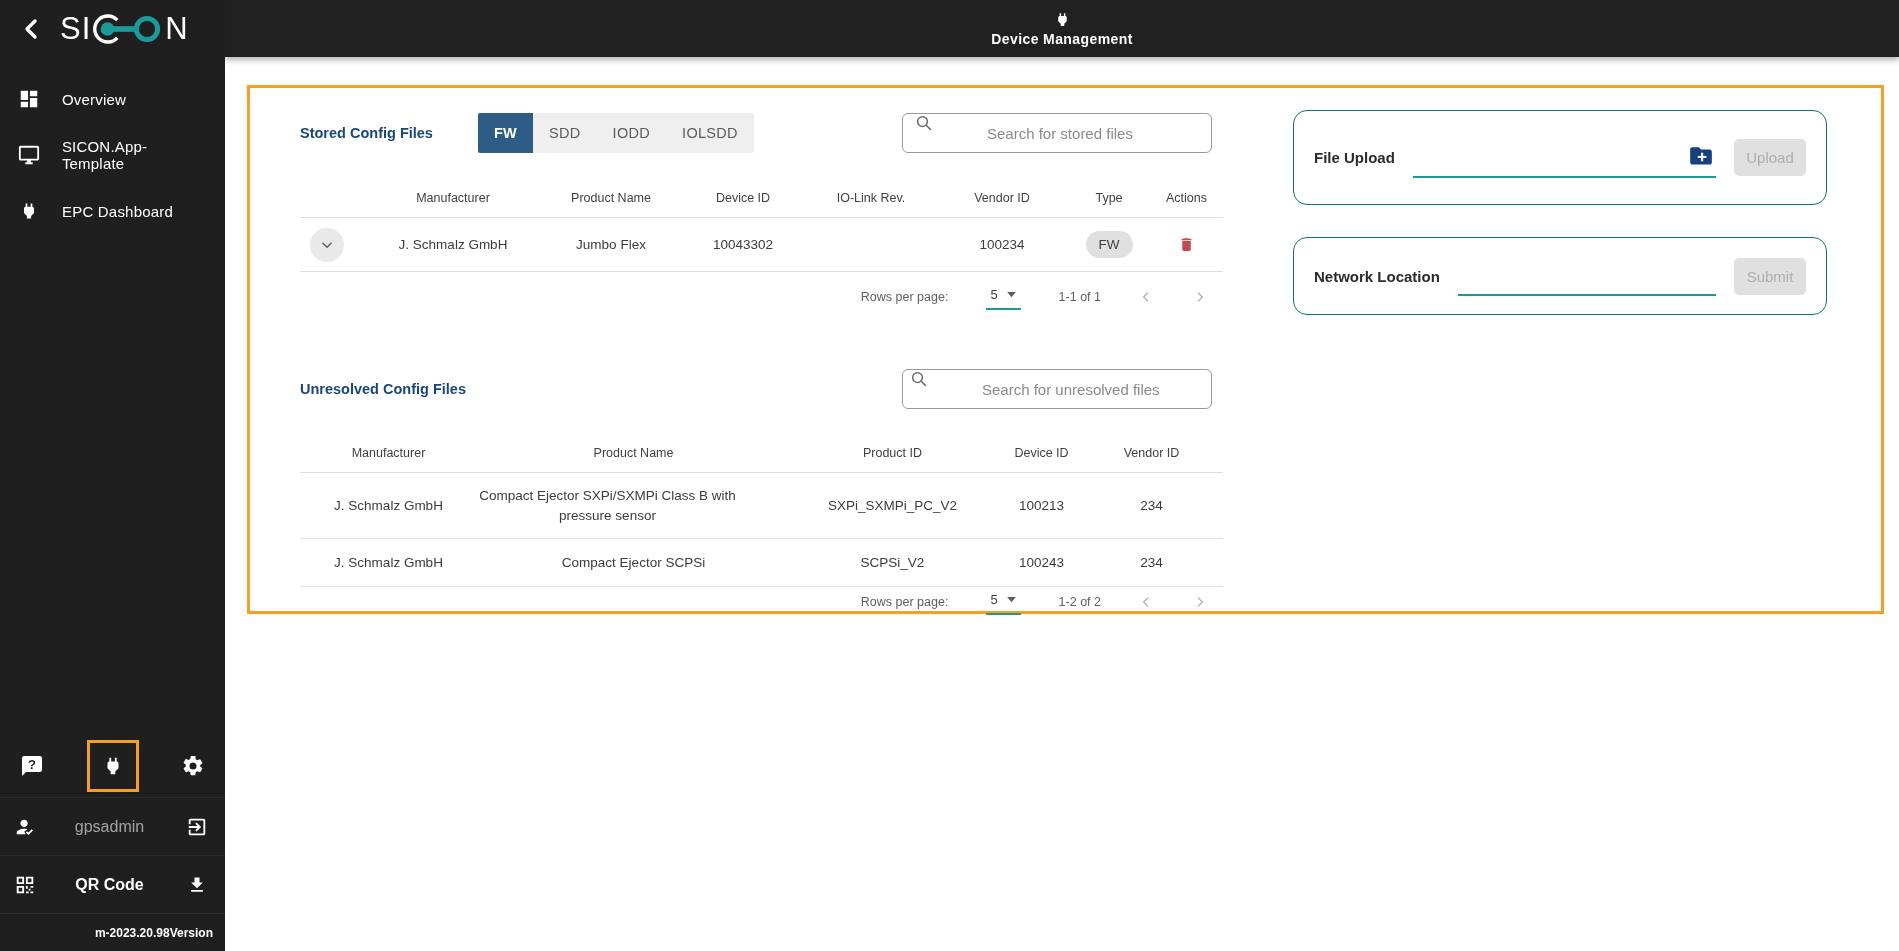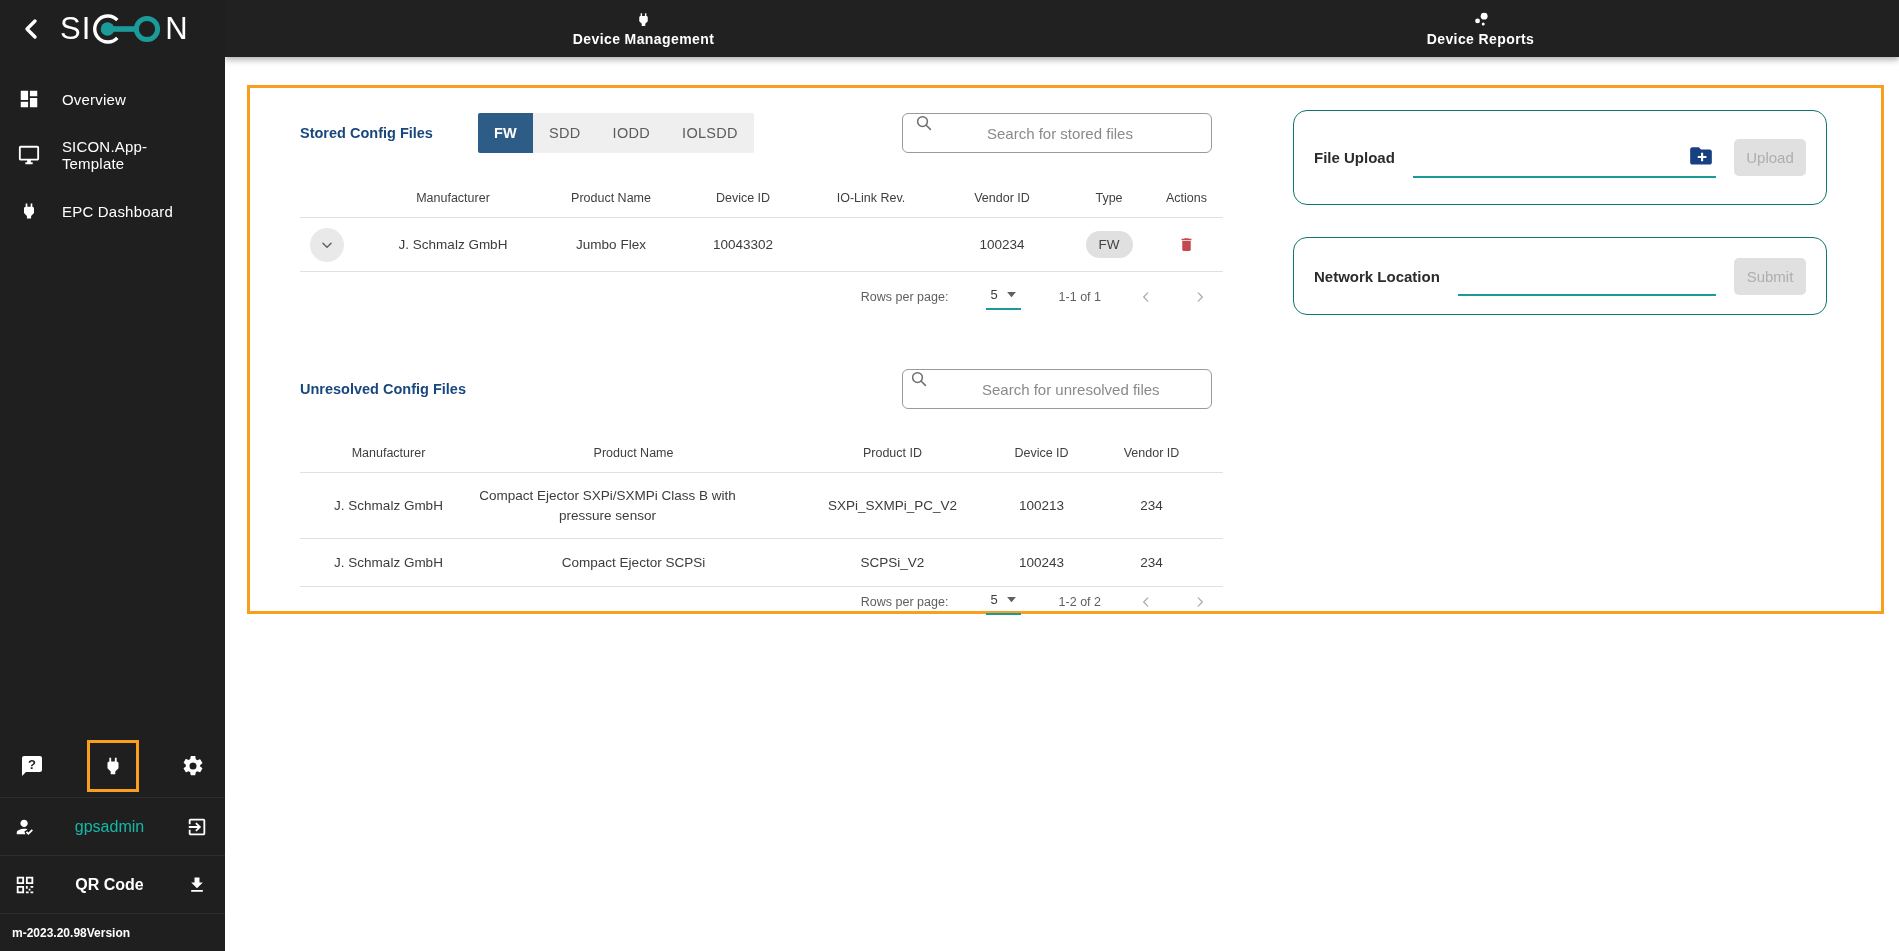--- a/index.html
+++ b/index.html
@@ -41,24 +41,24 @@
   }
   .tool-btn { width:40px; height:40px; display:flex; align-items:center; justify-content:center; cursor:pointer; }
   .usb-highlight {
     width:52px; height:52px; border:3px solid #f8a01e;
     display:flex; align-items:center; justify-content:center;
   }
   .user-row, .qr-row {
     height:58px; display:flex; align-items:center; justify-content:space-between;
     padding:0 14px; border-top:1px solid #2d2d2d;
   }
-  .user-name { font-size:16px; color:#14b8a6; }
+  .user-name { font-size:16px; color:#a3a3a3; }
   .qr-label { font-size:16px; font-weight:bold; color:#fff; }
   .version-row {
-    height:38px; display:flex; align-items:center; justify-content:flex-start;
+    height:38px; display:flex; align-items:center; justify-content:flex-end;
     padding:0 12px; border-top:1px solid #2d2d2d;
   }
   .version-num, .version-word { font-size:12px; font-weight:bold; color:#fff; }
 
   
   .topbar {
     position:absolute; left:225px; top:0; width:1674px; height:57px;
     background:#212121; display:flex; z-index:5;
     box-shadow:0 3px 6px rgba(0,0,0,0.30);
   }
@@ -289,30 +289,20 @@
 </div>
 
 <div class="topbar">
   <div class="tab">
     <span class="tab-icon">
       <svg width="17" height="17" viewBox="0 0 24 24" fill="#ffffff">
         <path d="M16 7V3h-2v4h-4V3H8v4c-1.1 0-2 .9-2 2v5.5L9.5 18v3h5v-3l3.5-3.5V9c0-1.1-.9-2-2-2z"></path>
       </svg>
     </span>
     <span class="tab-label">Device Management</span>
-  </div>
-  <div class="tab">
-    <span class="tab-icon">
-      <svg width="18" height="18" viewBox="0 0 24 24" fill="#ffffff">
-        <circle cx="16.2" cy="8.2" r="4.6"></circle>
-        <circle cx="7.4" cy="14.6" r="3.2"></circle>
-        <circle cx="15" cy="18.6" r="2"></circle>
-      </svg>
-    </span>
-    <span class="tab-label">Device Reports</span>
   </div>
 </div>
 
 <div class="main">
   <div class="content-box">
 
     <div class="stored-head">
       <span class="section-title">Stored Config Files</span>
       <div class="filter-group">
         <span class="filter-btn filter-btn--active">FW</span>

